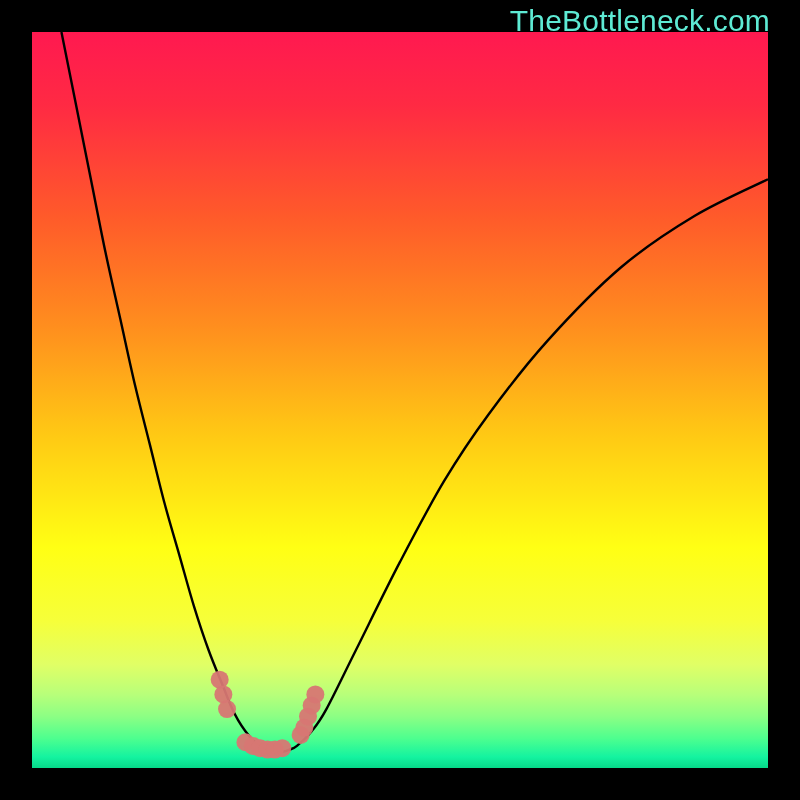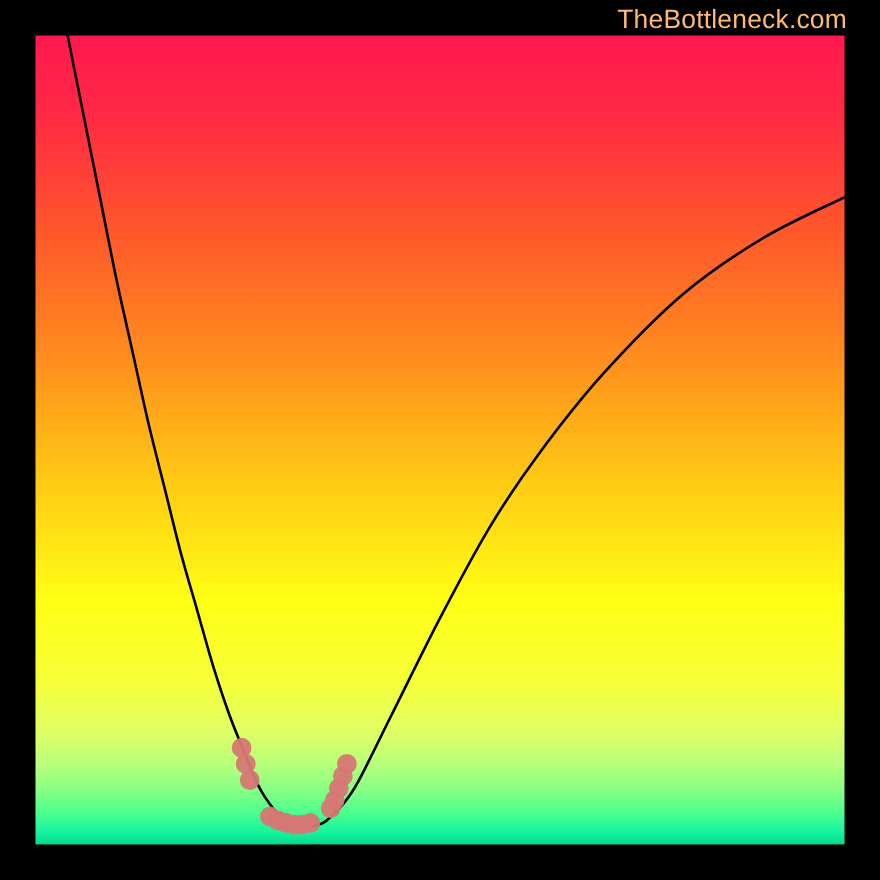--- a/index.html
+++ b/index.html
@@ -26,22 +26,22 @@
     overflow: hidden;
   }
   .gradient {
     position: absolute;
     left: 0; top: 0; right: 0; bottom: 0;
   }
   .attribution {
     position: absolute;
     top: 4px;
     right: 30px;
-    color: #fdba74;
-    font-size: 24px;
+    color: #5eead4;
+    font-size: 30px;
     font-weight: 400;
     letter-spacing: 0.2px;
   }
   svg.curve {
     position: absolute;
     left: 0; top: 0;
     width: 736px; height: 736px;
     overflow: visible;
   }
   .marker {

